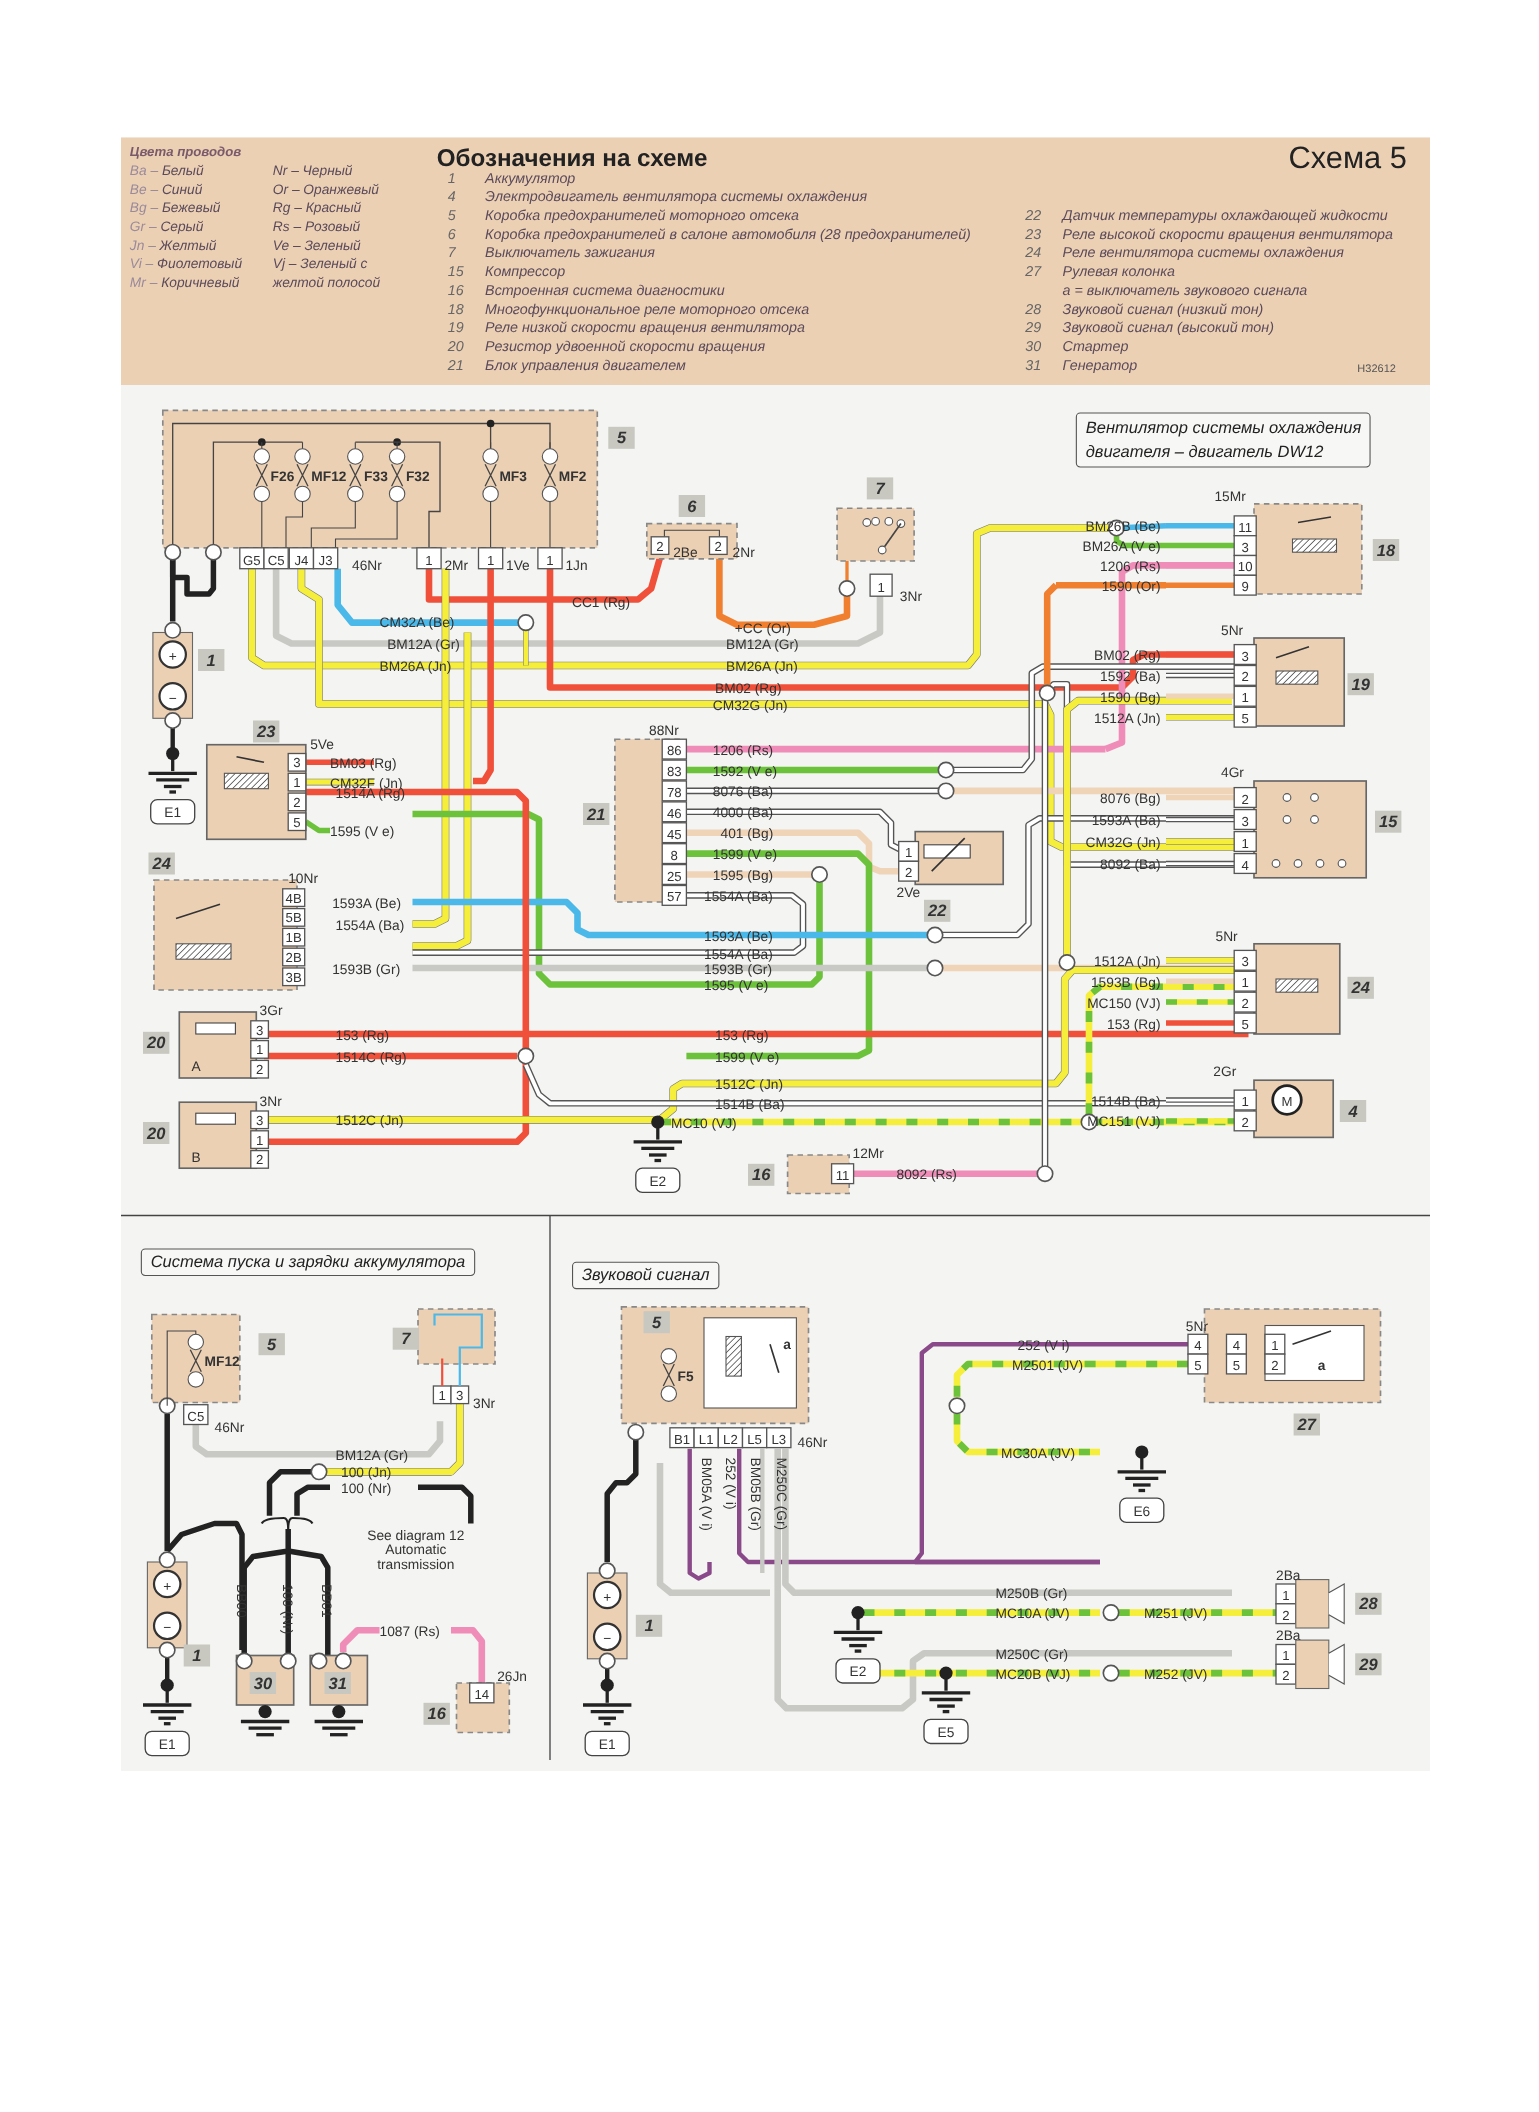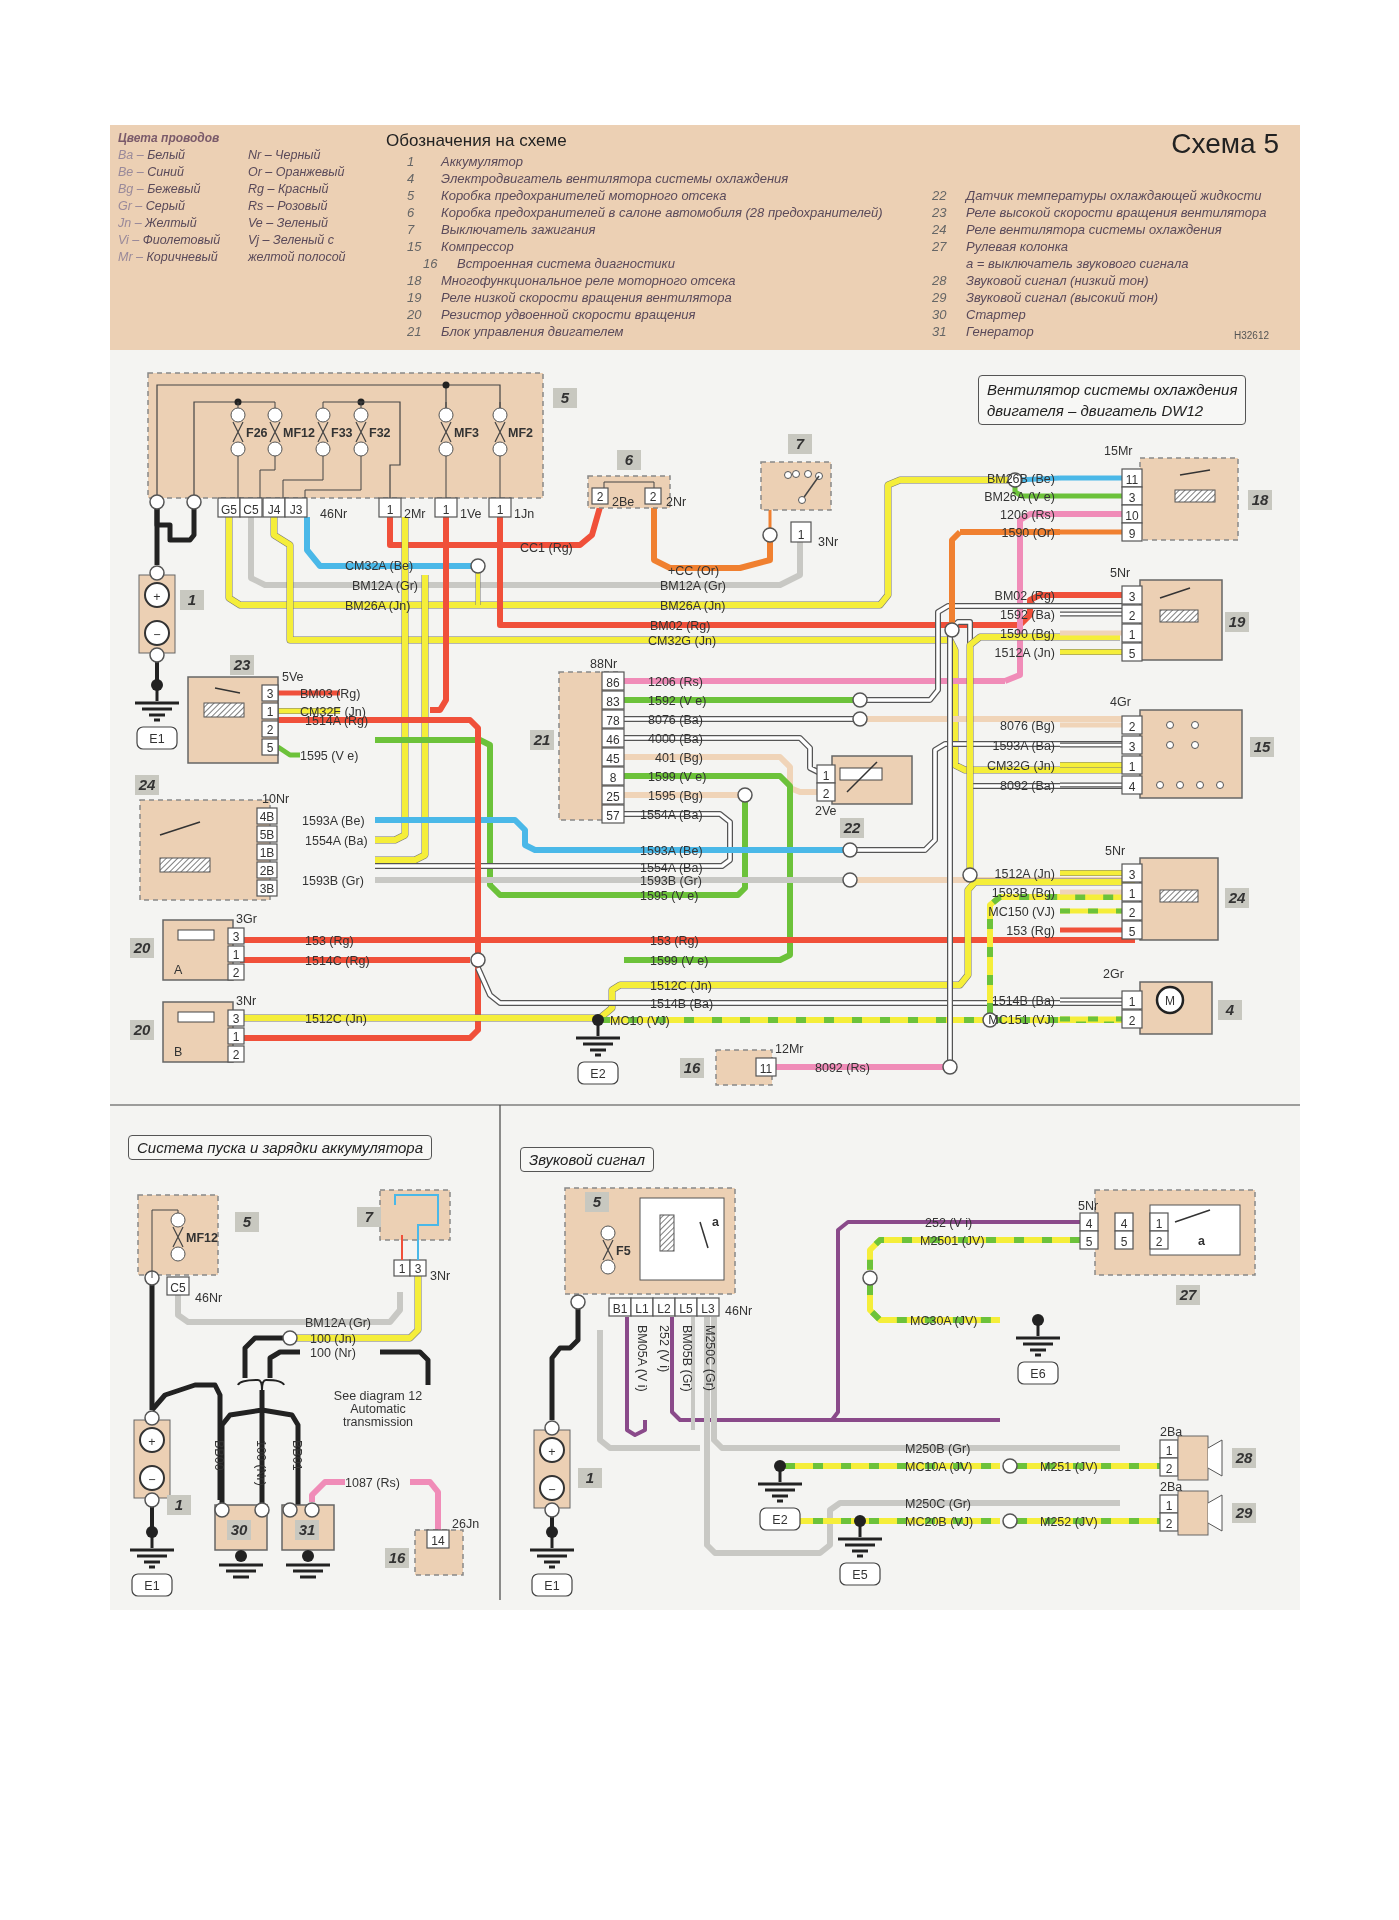--- a/index.html
+++ b/index.html
@@ -2,21 +2,21 @@
 <html><head>
 <meta charset="utf-8">
 <style>
   html,body{margin:0;padding:0;background:#fff;}
   body{width:1399px;height:1920px;position:relative;font-family:"Liberation Sans",sans-serif;overflow:hidden;}
   .page{position:absolute;left:110px;top:125px;width:1190px;height:1485px;background:#f4f4f2;}
   .header{position:absolute;left:110px;top:125px;width:1190px;height:225px;background:#ecd0b4;}
   .legend-title{position:absolute;font-style:italic;font-weight:bold;color:#7a5a6a;font-size:12px;}
   .legend-item{position:absolute;font-style:italic;font-size:12.5px;color:#5a4a5a;white-space:nowrap;}
   .legend-code{color:#9a8a9a;}
-  .desig-title{position:absolute;left:386px;top:131px;font-size:17px;color:#222;}
+  .desig-title{position:absolute;left:397px;top:131px;font-size:22px;color:#222;font-weight:bold;}
   .desig-row{position:absolute;font-size:13px;color:#5a4a5a;white-space:nowrap;font-style:italic;}
   .desig-num{display:inline-block;width:34px;color:#666;}
   .scheme-title{position:absolute;right:120px;top:128px;font-size:28px;color:#222;}
   .code{position:absolute;right:130px;top:330px;font-size:10px;color:#555;padding-left:44px;}
   svg.diagram{position:absolute;left:0;top:0;}
   .wl{font-family:"Liberation Sans",sans-serif;font-size:12.5px;fill:#333;}
   .cl{font-family:"Liberation Sans",sans-serif;font-size:12px;fill:#333;}
   .badge{fill:#c8c8c0;}
   .badge-t{font-family:"Liberation Sans",sans-serif;font-size:15px;font-weight:bold;font-style:italic;fill:#333;}
   .section-title{position:absolute;border:1.5px solid #555;border-radius:4px;padding:3px 8px;font-style:italic;font-size:15px;color:#222;background:#f7f7f5;}
@@ -825,21 +825,21 @@
 <div class="legend-item" style="left: 248px; top: 199px;"><span>Rs – Розовый</span></div>
 <div class="legend-item" style="left: 248px; top: 216px;"><span>Ve – Зеленый</span></div>
 <div class="legend-item" style="left: 248px; top: 233px;"><span>Vj – Зеленый с</span></div>
 <div class="legend-item" style="left: 248px; top: 250px;"><span>желтой полосой</span></div>
 <div class="desig-row" style="left: 407px; top: 154px;"><span class="desig-num">1</span><span>Аккумулятор</span></div>
 <div class="desig-row" style="left: 407px; top: 171px;"><span class="desig-num">4</span><span>Электродвигатель вентилятора системы охлаждения</span></div>
 <div class="desig-row" style="left: 407px; top: 188px;"><span class="desig-num">5</span><span>Коробка предохранителей моторного отсека</span></div>
 <div class="desig-row" style="left: 407px; top: 205px;"><span class="desig-num">6</span><span>Коробка предохранителей в салоне автомобиля (28 предохранителей)</span></div>
 <div class="desig-row" style="left: 407px; top: 222px;"><span class="desig-num">7</span><span>Выключатель зажигания</span></div>
 <div class="desig-row" style="left: 407px; top: 239px;"><span class="desig-num">15</span><span>Компрессор</span></div>
-<div class="desig-row" style="left: 423px; top: 256px;"><span class="desig-num">16</span><span>Встроенная система диагностики</span></div>
+<div class="desig-row" style="left: 407px; top: 256px;"><span class="desig-num">16</span><span>Встроенная система диагностики</span></div>
 <div class="desig-row" style="left: 407px; top: 273px;"><span class="desig-num">18</span><span>Многофункциональное реле моторного отсека</span></div>
 <div class="desig-row" style="left: 407px; top: 290px;"><span class="desig-num">19</span><span>Реле низкой скорости вращения вентилятора</span></div>
 <div class="desig-row" style="left: 407px; top: 307px;"><span class="desig-num">20</span><span>Резистор удвоенной скорости вращения</span></div>
 <div class="desig-row" style="left: 407px; top: 324px;"><span class="desig-num">21</span><span>Блок управления двигателем</span></div>
 <div class="desig-row" style="left: 932px; top: 188px;"><span class="desig-num">22</span><span>Датчик температуры охлаждающей жидкости</span></div>
 <div class="desig-row" style="left: 932px; top: 205px;"><span class="desig-num">23</span><span>Реле высокой скорости вращения вентилятора</span></div>
 <div class="desig-row" style="left: 932px; top: 222px;"><span class="desig-num">24</span><span>Реле вентилятора системы охлаждения</span></div>
 <div class="desig-row" style="left: 932px; top: 239px;"><span class="desig-num">27</span><span>Рулевая колонка</span></div>
 <div class="desig-row" style="left: 932px; top: 256px; text-align: center;"><span class="desig-num"></span><span>a = выключатель звукового сигнала</span></div>
 <div class="desig-row" style="left: 932px; top: 273px;"><span class="desig-num">28</span><span>Звуковой сигнал (низкий тон)</span></div>

